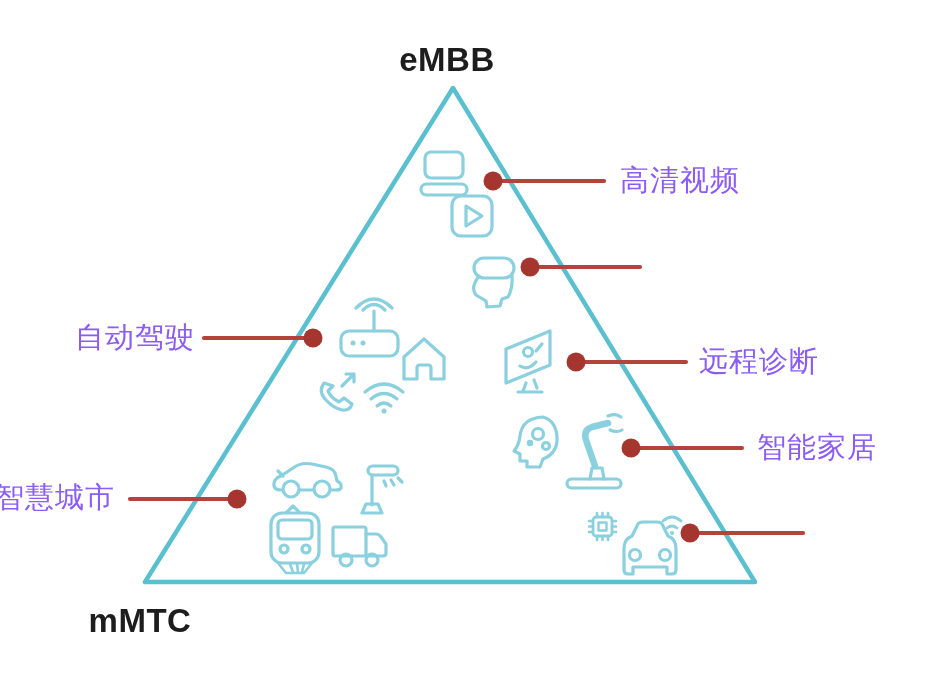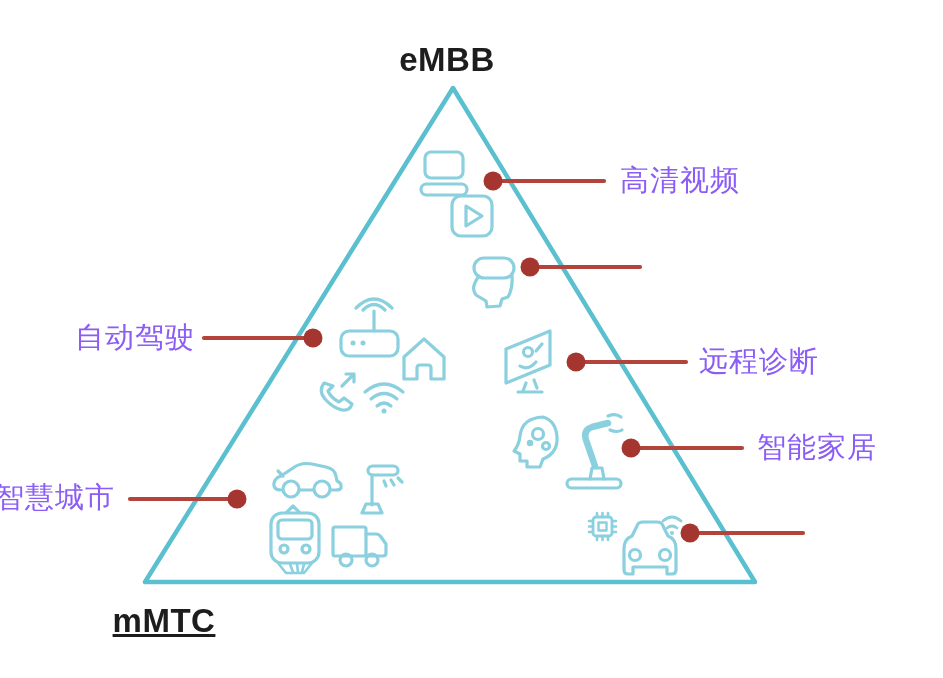--- a/index.html
+++ b/index.html
@@ -172,21 +172,21 @@
       <g>
         <rect x="333" y="527" width="33" height="29" rx="2"></rect>
         <path d="M366 534 L376 534 Q379 534 381 537 L386 544 L386 553 Q386 556 383 556 L366 556"></path>
         <circle cx="346" cy="560" r="6"></circle>
         <circle cx="372" cy="560" r="6"></circle>
       </g>
     </g>
   </svg>
 
   <div class="vertex-label" style="left:447px; top:60px;">eMBB</div>
-  <div class="vertex-label" style="left:164px; top:621px;text-decoration:underline;">mMTC</div>
+  <div class="vertex-label" style="left:140px; top:621px;">mMTC</div>
 
   <div class="callout-label" style="left:620px; top:181px;">高清视频</div>
   <div class="callout-label" style="left:699px; top:362px;">远程诊断</div>
   <div class="callout-label" style="left:757px; top:448px;">智能家居</div>
   <div class="callout-label align-right" style="right:748px; top:338px;">自动驾驶</div>
   <div class="callout-label align-right" style="right:828px; top:498px;">智慧城市</div>
 
 </div>
 
 </body></html>

